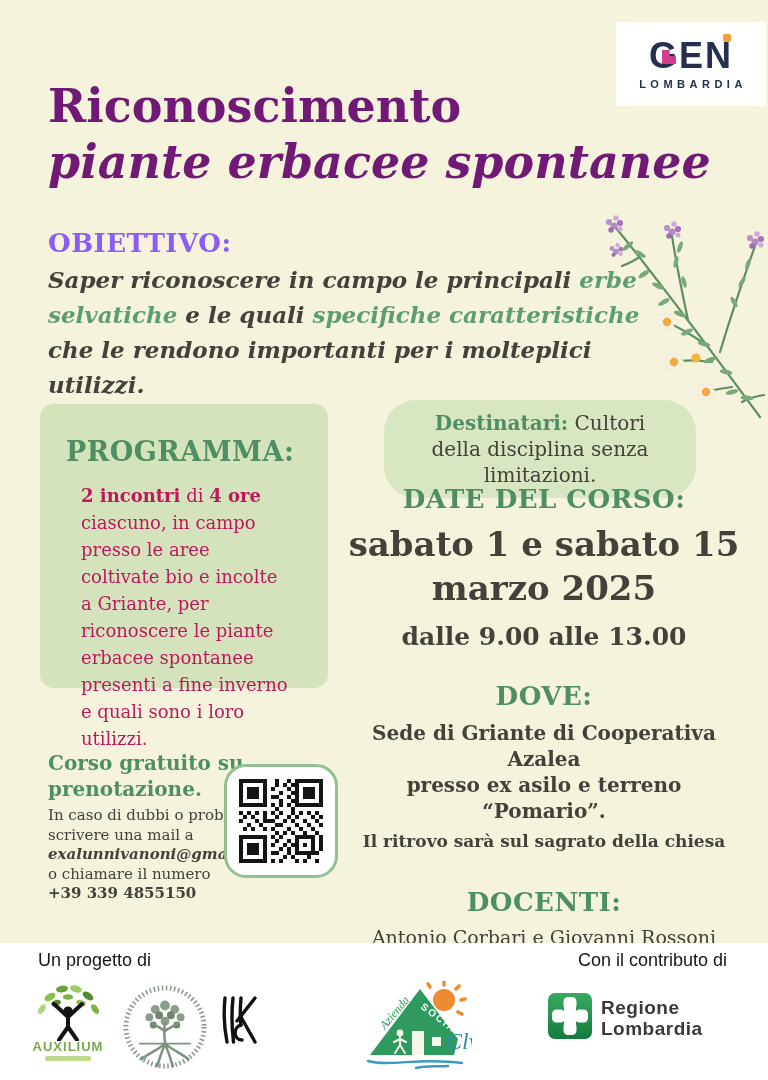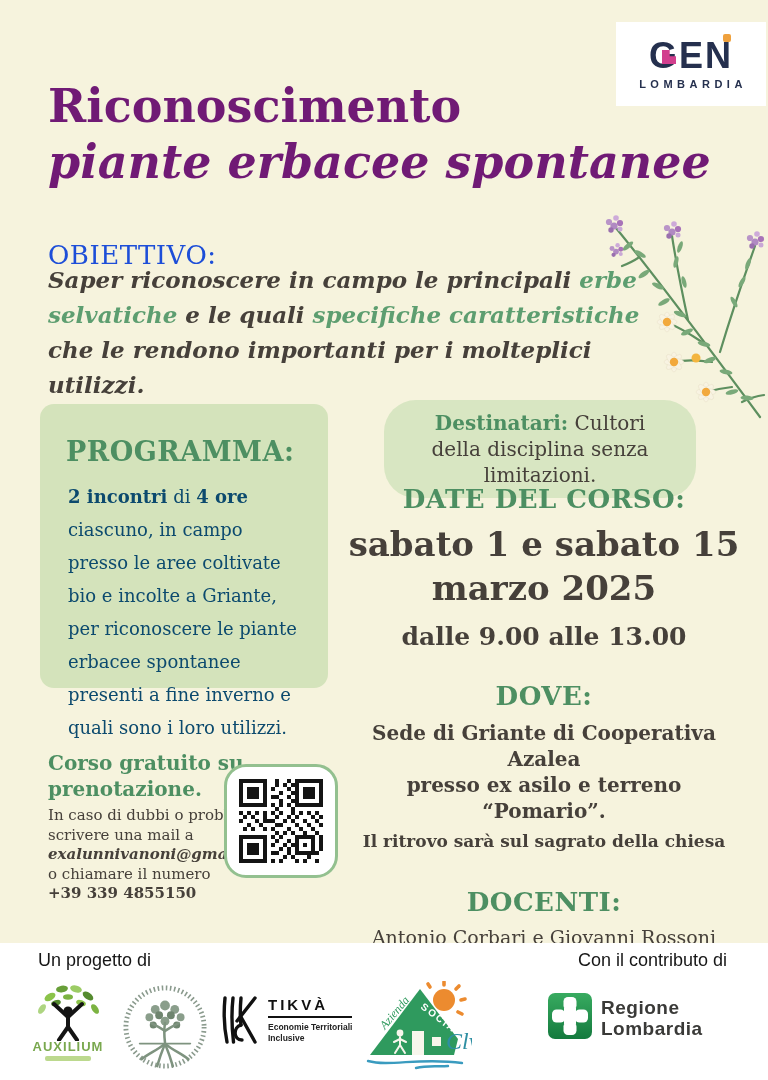--- a/index.html
+++ b/index.html
@@ -21,30 +21,30 @@
   .gen-dot{position:absolute;left:74px;top:-4px;width:8px;height:8px;border-radius:2px;background:#efa13d;}
   .gen-sub{font-family:"Liberation Sans",sans-serif;font-size:11px;font-weight:700;
     letter-spacing:4.5px;color:#25304e;margin-top:4px;padding-left:4px;}
 
   
   .title{left:48px;top:78px;color:#701a75;font-weight:700;line-height:56px;}
   .title .l1{font-size:46px;display:block;}
   .title .l2{font-size:46px;display:block;font-style:italic;}
 
   
-  .obiettivo-h{left:48px;top:240px;font-size:26px;font-weight:400;color:#1d4ed8;letter-spacing:.5px;}
+  .obiettivo-h{left:48px;top:228px;font-size:26px;font-weight:700;color:#8b5cf6;letter-spacing:.5px;}
   .obiettivo-p{left:48px;top:262px;width:620px;font-size:23px;font-weight:700;font-style:italic;
     line-height:35px;color:#46403a;}
   .grn{color:#5d9e70;}
 
   
   .programma-box{left:40px;top:404px;width:288px;height:284px;background:#d4e3bb;border-radius:14px;
     padding:32px 22px 0 26px;box-sizing:border-box;}
   .programma-box h2{margin:0 0 13px 0;font-size:27px;color:#4d8f62;letter-spacing:.5px;}
-  .programma-box p{margin:2px;font-size:18px;line-height:33px;color:#0c4a6e;}
+  .programma-box p{margin:15px;font-size:18px;line-height:27px;color:#be185d;}
   .bld{font-weight:700;}
 
   
   .destinatari{left:384px;top:400px;width:312px;background:#d8e6c2;border-radius:32px;
     padding:10px 31px;box-sizing:border-box;text-align:center;font-size:20px;line-height:26px;color:#46403a;}
   .destinatari .lbl{font-weight:700;color:#4d8f62;}
 
   
   .right-col{left:344px;top:484px;width:400px;text-align:center;color:#46403a;}
   .sec-h{font-size:26px;font-weight:700;color:#4d8f62;letter-spacing:.5px;}
@@ -389,27 +389,20 @@
       <svg width="38" height="50" viewBox="0 0 38 50">
         <g stroke="#111" stroke-width="3.4" fill="none" stroke-linecap="round">
           <path d="M5 3 C 3.5 18, 3.5 30, 7 47"></path>
           <path d="M13 3 C 11.5 16, 11.5 30, 13.5 47"></path>
           <path d="M21 3 C 20 14, 20 22, 21 30"></path>
           <path d="M21 30 C 13 32, 13 45, 22 45"></path>
           <path d="M35 3 L 17 26"></path>
           <path d="M21 22 L 35 47"></path>
         </g>
       </svg>
-      <div class="tikva-text">
-        <div class="tikva-name">TIKVÀ</div>
-        <div class="tikva-sub">
-          <div>Economie Territoriali</div>
-          <div>Inclusive</div>
-        </div>
-      </div>
     </div>
 
     <div class="logo-azienda">
       <svg width="112" height="90" viewBox="0 0 112 90">
         <g stroke="#ec8b2f" stroke-width="3.6" stroke-linecap="round">
           <path d="M84 4 L84 1"></path>
             <path d="M96 8 L99 5"></path>
             <path d="M101 19 L105 18"></path>
           <path d="M98 31 L102 33"></path>
             <path d="M70 6 L68 3"></path>

